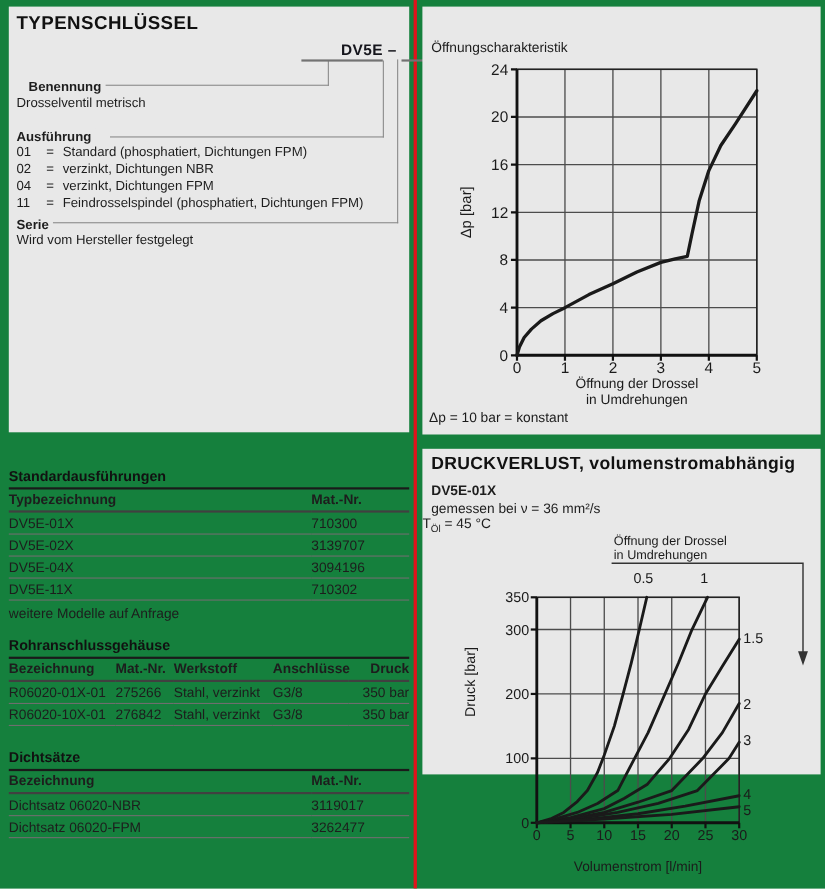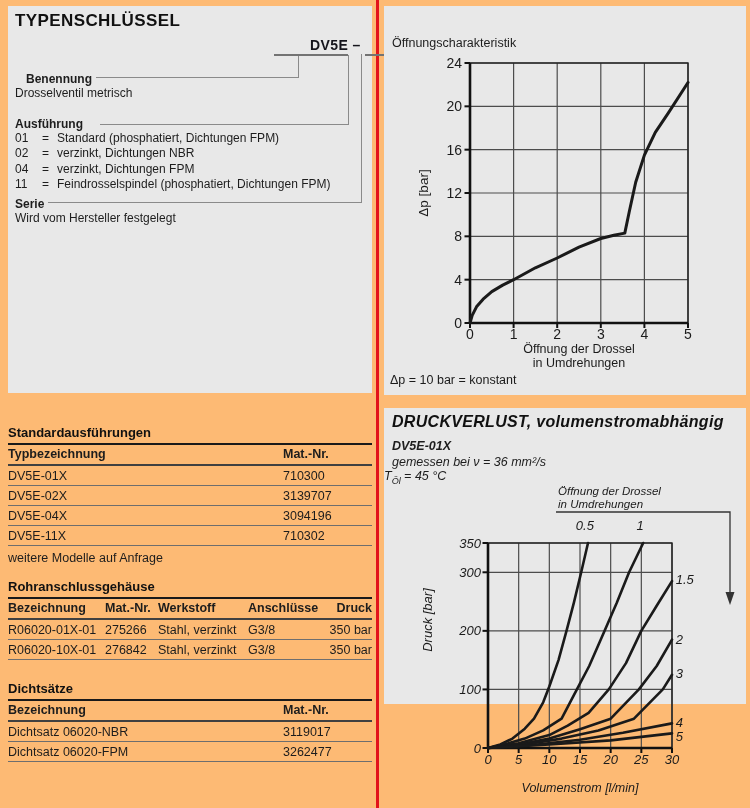--- a/index.html
+++ b/index.html
@@ -1,16 +1,16 @@
 <!DOCTYPE html>
 <html><head>
 <meta charset="utf-8">
 <style>
   html,body{margin:0;padding:0;background:#fff;}
-  #page{position:relative;width:750px;height:808px;background:#fdba74;overflow:hidden;
+  #page{position:relative;width:750px;height:808px;background:#15803d;overflow:hidden;
         font-family:"Liberation Sans",sans-serif;color:#1d1d1d;}
   .abs{position:absolute;}
   .panel{position:absolute;background:var(--panel,#e8e8e8);}
   #divider{position:absolute;left:376px;top:0;width:3px;height:808px;background:var(--accent,#e2131b);}
 
   
   #ts-title{left:7px;top:5px;font-size:17px;font-weight:bold;letter-spacing:.4px;color:#111;}
   #ts-code{left:266px;top:31px;font-size:14px;font-weight:bold;color:#15151c;letter-spacing:.4px;white-space:nowrap;}
   #ts-code .u{border-bottom:2px solid #737373;padding-bottom:1px;padding-left:36px;}
   .conn{position:absolute;border-bottom:1.5px solid #8a8a8a;border-right:1.5px solid #8a8a8a;}
@@ -36,21 +36,21 @@
   .tbl-5col th:nth-child(1),.tbl-5col td:nth-child(1){width:97px;}
   .tbl-5col th:nth-child(2),.tbl-5col td:nth-child(2){width:53px;}
   .tbl-5col th:nth-child(3),.tbl-5col td:nth-child(3){width:90px;}
   .tbl-5col th:nth-child(4),.tbl-5col td:nth-child(4){width:69px;}
   .tbl-5col th:nth-child(5),.tbl-5col td:nth-child(5){width:55px;text-align:right;}
   .tbl-footer{font-size:12.5px;margin:5px 0 0;}
   .gap1{height:14px;} .gap2{height:21px;}
 
   
   #flow-panel{left:384px;top:6px;width:362px;height:389px;}
-  #pressure-panel{left:384px;top:408px;width:362px;height:296px;font-style:italic;}
+  #pressure-panel{left:384px;top:408px;width:362px;height:296px;}
   .sec-title{font-size:16px;font-weight:bold;letter-spacing:.3px;color:#111;}
   #flow-title{left:8px;top:6px;} #flow-sub{left:8px;top:30px;font-size:12.5px;}
   #p-title{left:8px;top:5px;}
   #p-model{left:8px;top:31px;font-size:12.5px;font-weight:bold;}
   #p-cond1{left:8px;top:47px;font-size:12.5px;}
   #p-cond2{left:0;top:61px;font-size:12.5px;}
   #p-cond2 sub{font-size:9px;}
   svg.chart{position:absolute;left:0;top:0;}
   svg text{fill:#1b1b1b;font-family:"Liberation Sans",sans-serif;}
 </style>

